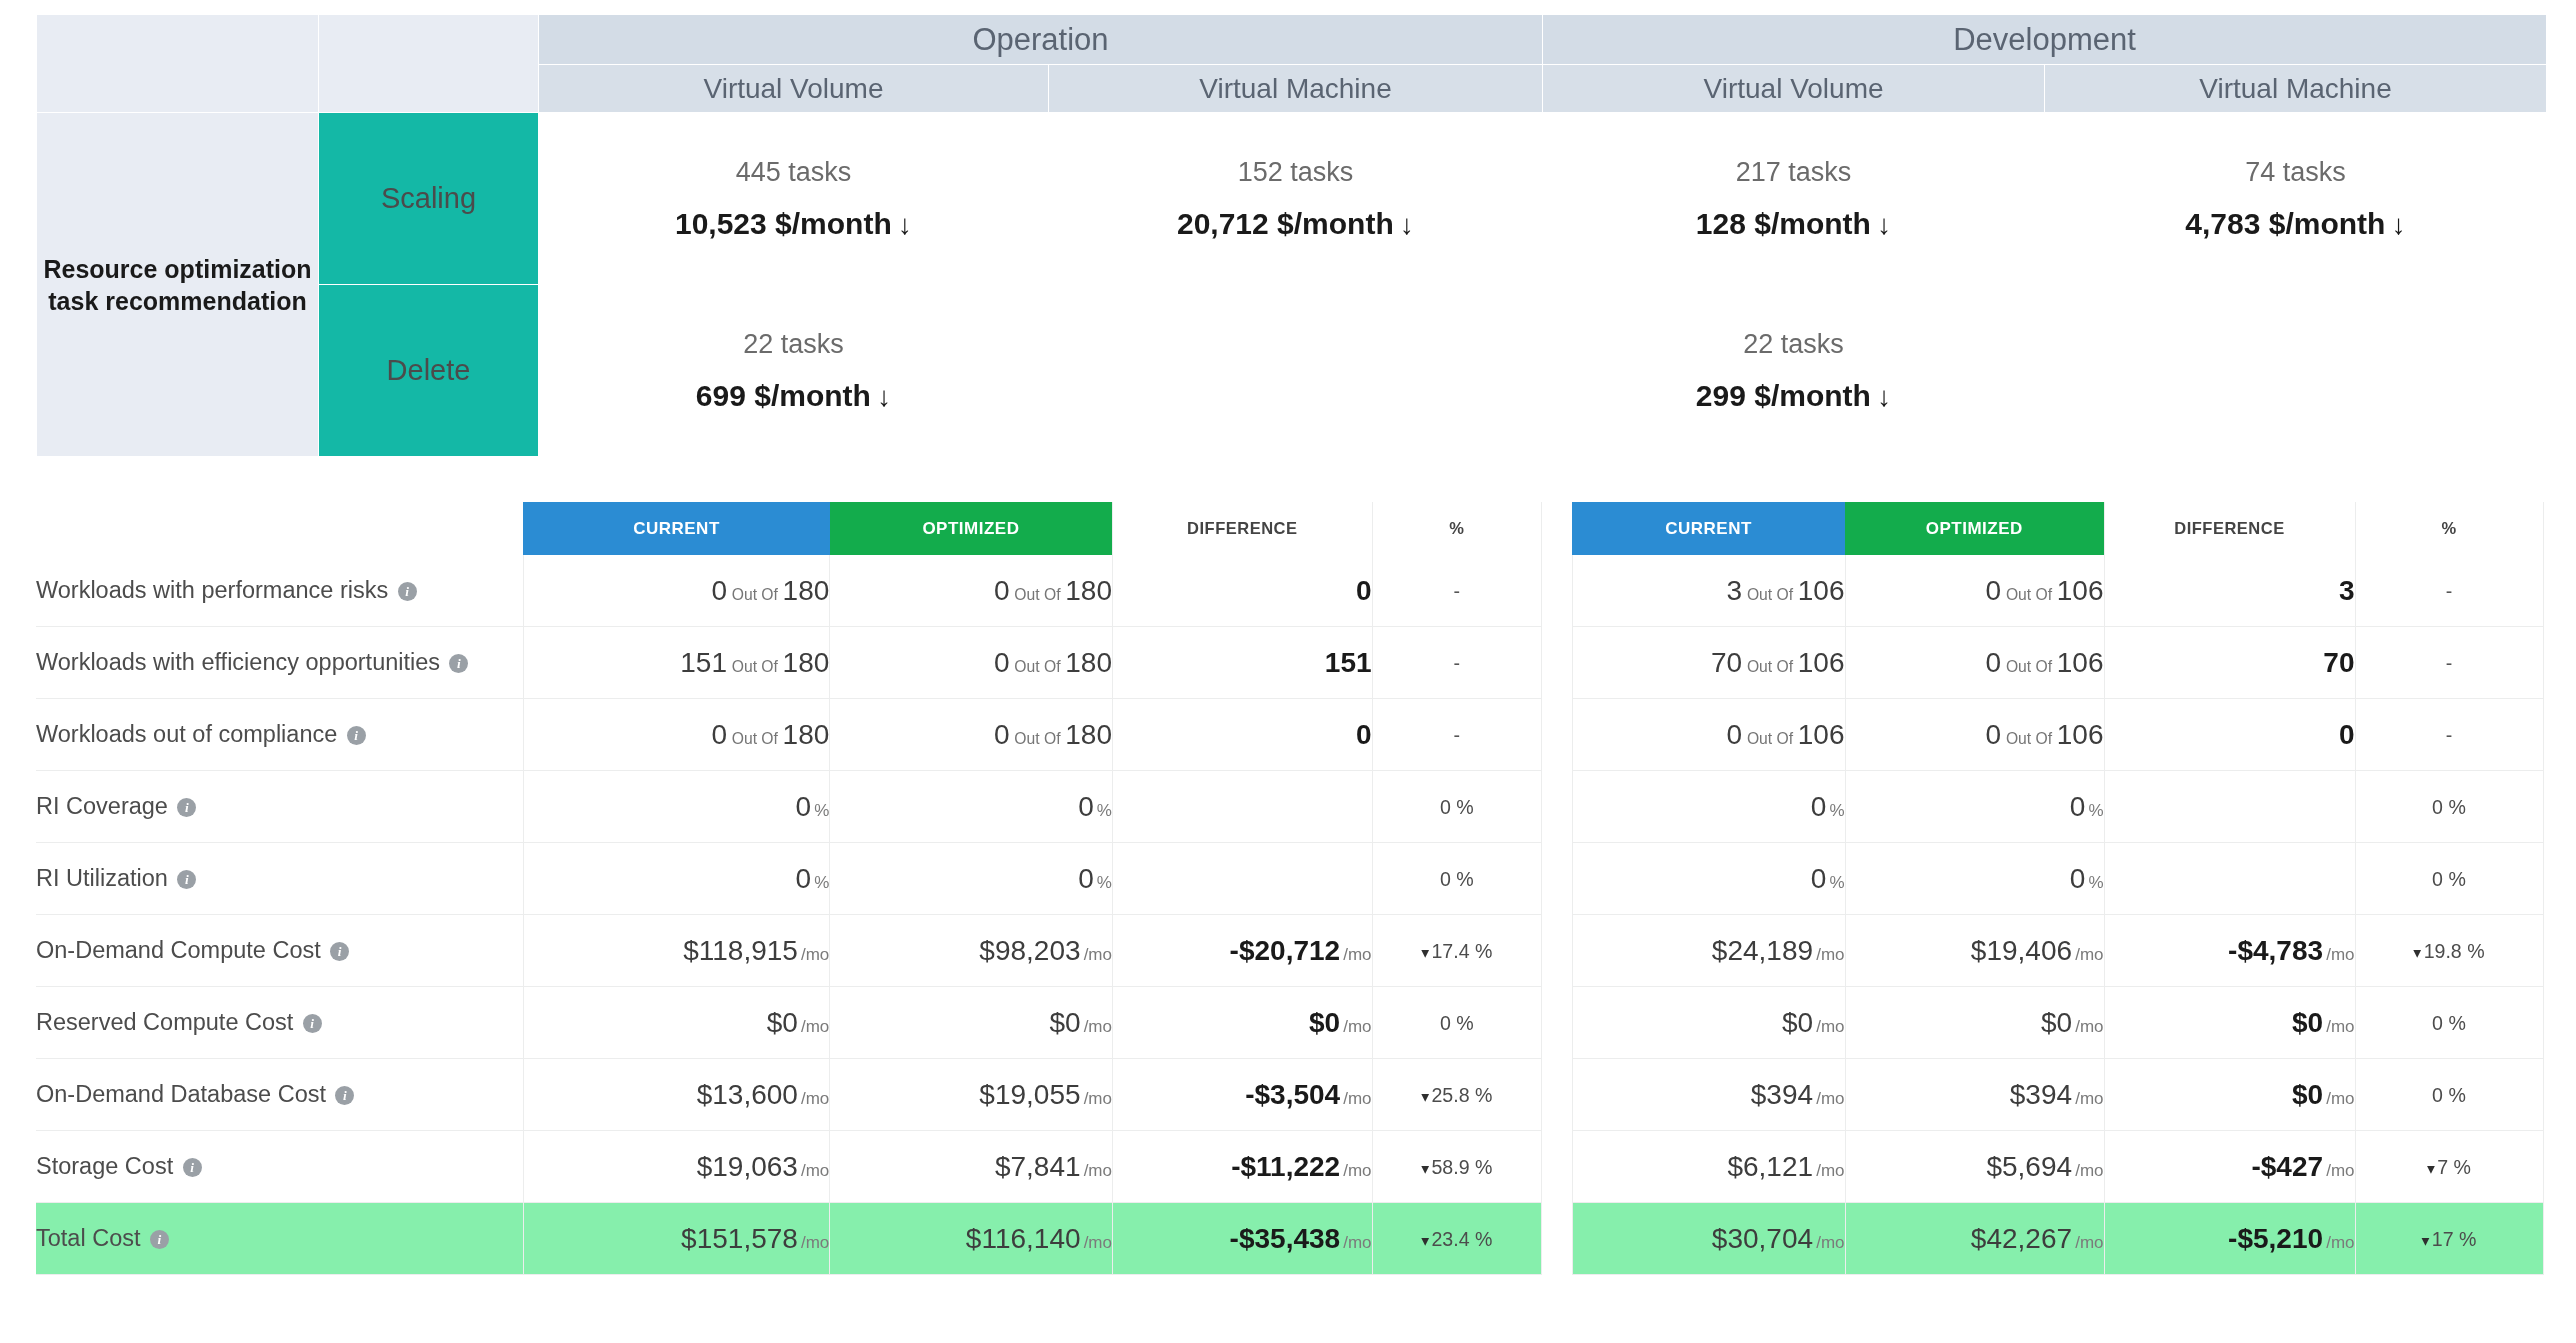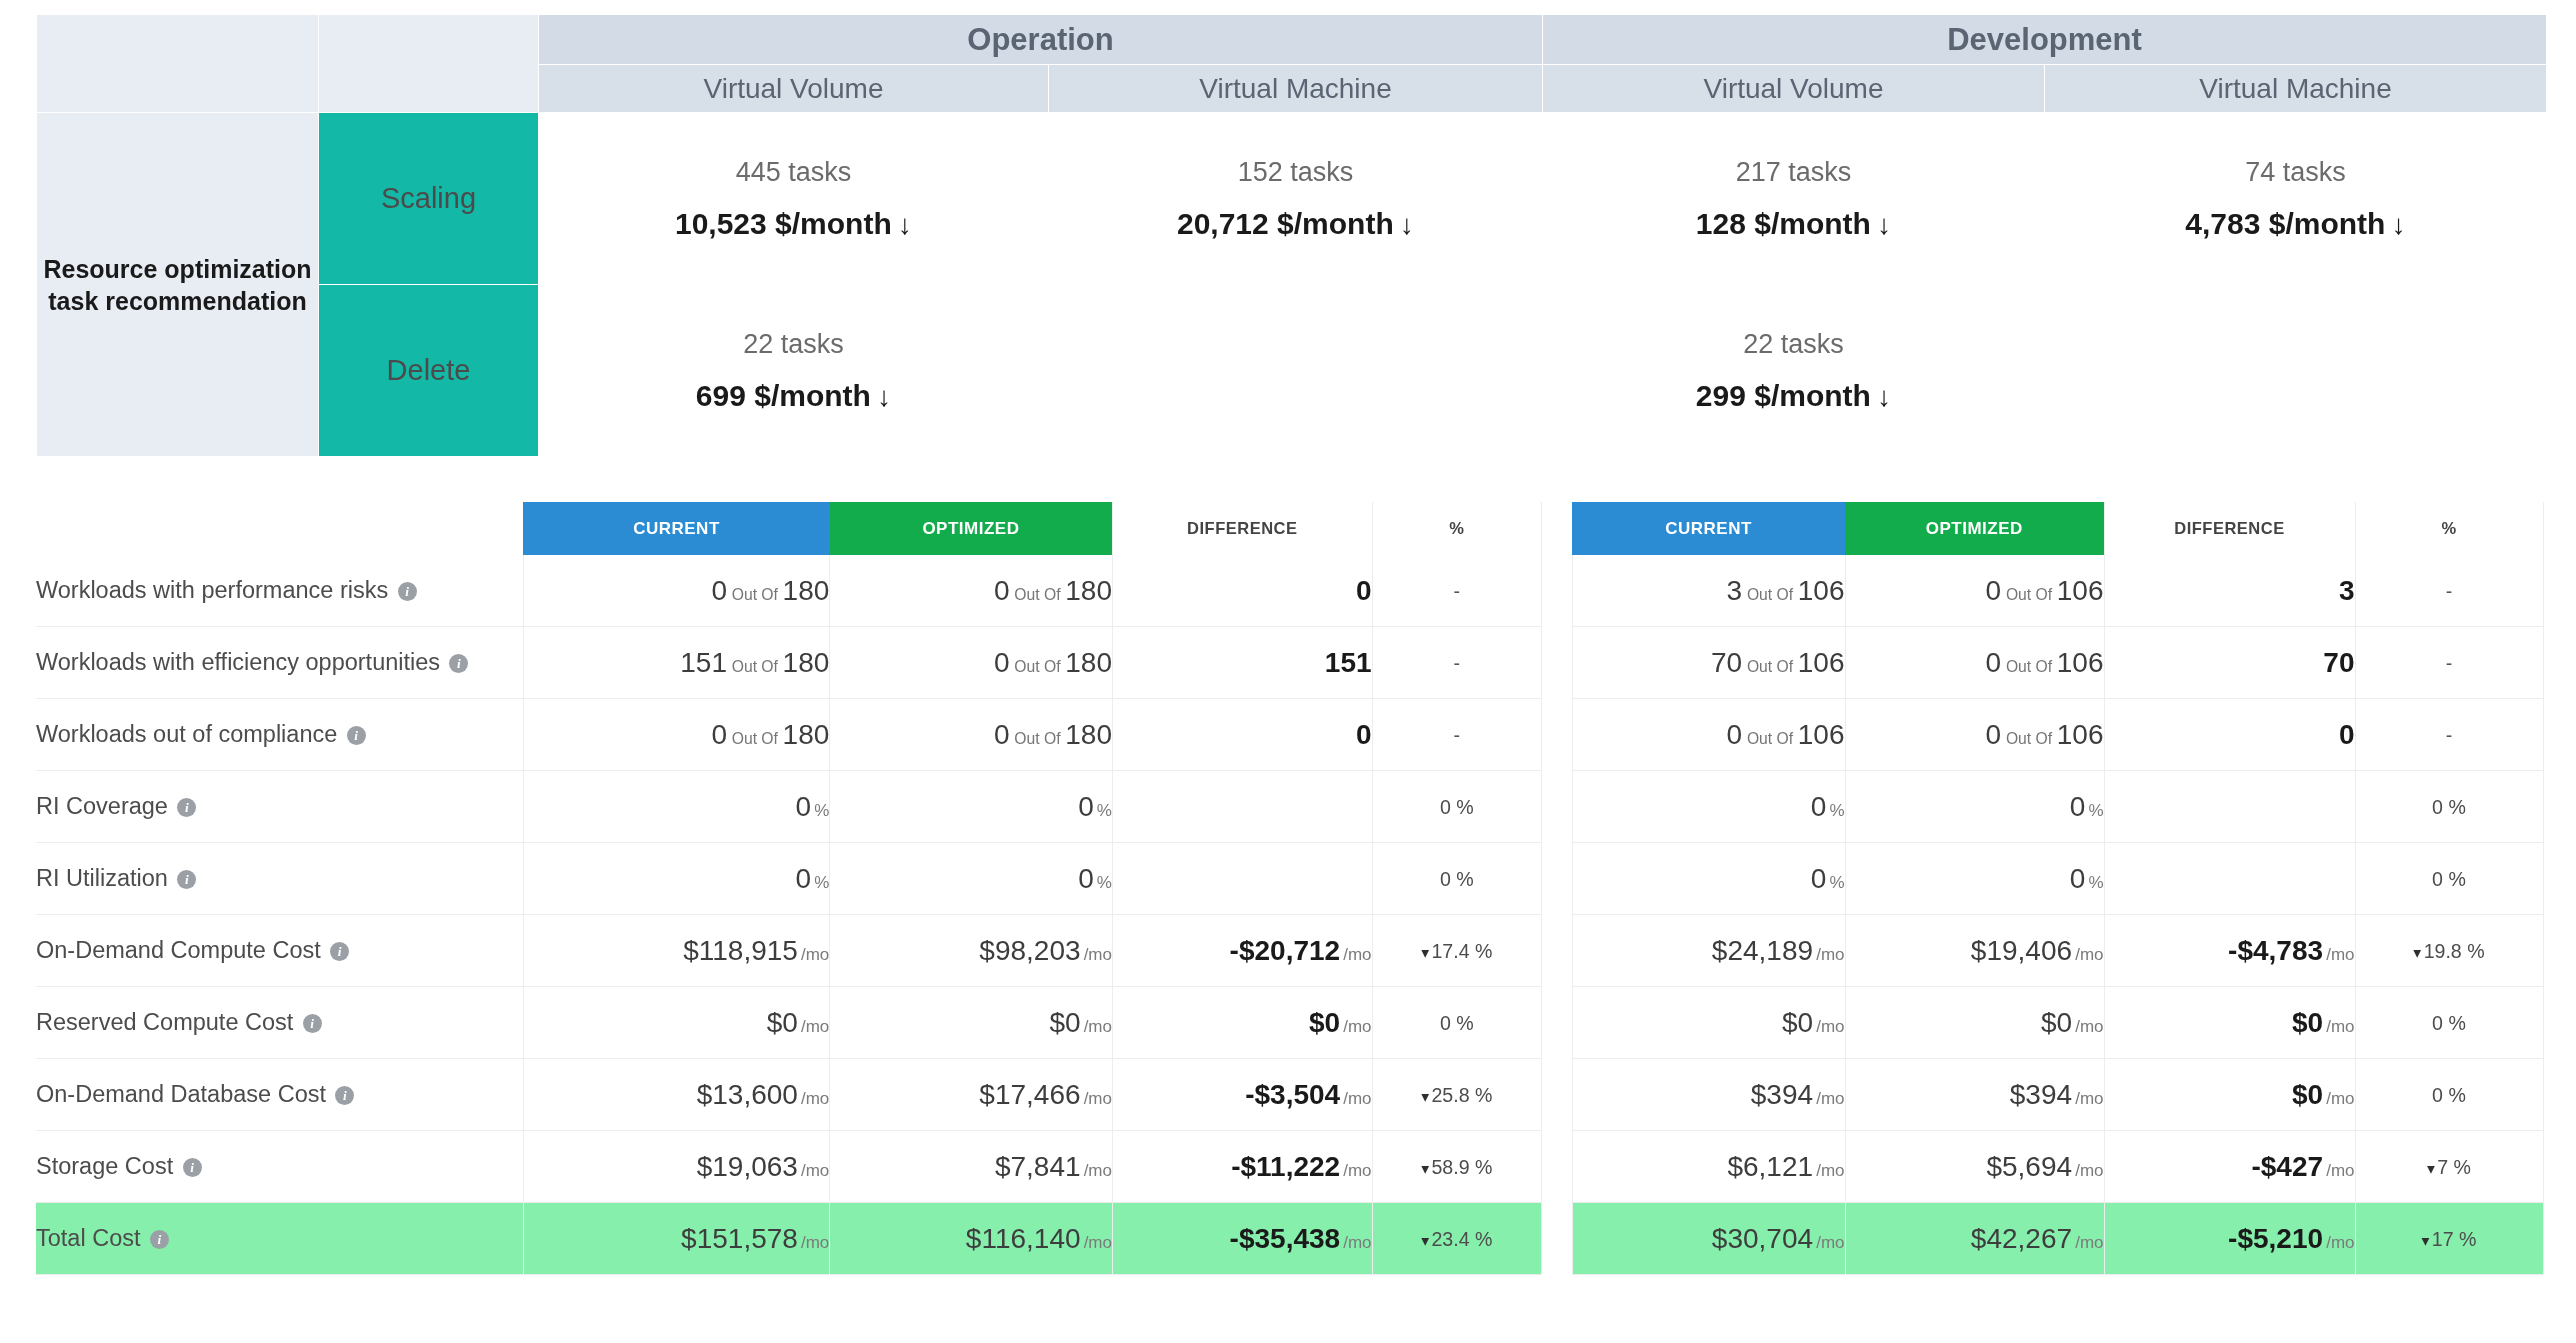--- a/index.html
+++ b/index.html
@@ -31,21 +31,21 @@
     vertical-align: middle;
     text-align: center;
   }
   .tt-blank {
     background: #e8ecf3;
   }
   .tt-group {
     background: #d3dce6;
     color: #5a6472;
     font-size: 31px;
-    font-weight: 700;
+    font-weight: 400;
     height: 49px;
   }
   .tt-sub {
     background: #d7dfe8;
     color: #5a6472;
     font-size: 28px;
     font-weight: 400;
     height: 47px;
   }
   .tt-rowhead-main {
@@ -316,21 +316,21 @@
         <tr>
           <td class="c-label"><span>Reserved Compute Cost</span><span class="info-icon">i</span></td>
           <td class="c-num"><span class="big">$0</span><span class="unit">/mo</span></td>
           <td class="c-num"><span class="big">$0</span><span class="unit">/mo</span></td>
           <td class="c-num"><span class="bigb">$0</span><span class="unit">/mo</span></td>
           <td class="c-num" style="text-align: center; padding-right: 0px;"><span class="pct">0 %</span></td>
         </tr>
         <tr>
           <td class="c-label"><span>On-Demand Database Cost</span><span class="info-icon">i</span></td>
           <td class="c-num"><span class="big">$13,600</span><span class="unit">/mo</span></td>
-          <td class="c-num"><span class="big">$17,466</span><span class="unit">/mo</span></td>
+          <td class="c-num"><span class="big">$19,055</span><span class="unit">/mo</span></td>
           <td class="c-num"><span class="bigb">-$3,504</span><span class="unit">/mo</span></td>
           <td class="c-num" style="text-align: center; padding-right: 0px; margin-left: 16px;"><span class="caret">▾</span><span class="pct">25.8 %</span></td>
         </tr>
         <tr>
           <td class="c-label"><span>Storage Cost</span><span class="info-icon">i</span></td>
           <td class="c-num"><span class="big">$19,063</span><span class="unit">/mo</span></td>
           <td class="c-num"><span class="big">$7,841</span><span class="unit">/mo</span></td>
           <td class="c-num"><span class="bigb">-$11,222</span><span class="unit">/mo</span></td>
           <td class="c-num" style="text-align: center; padding-right: 0px;"><span class="caret">▾</span><span class="pct">58.9 %</span></td>
         </tr>

